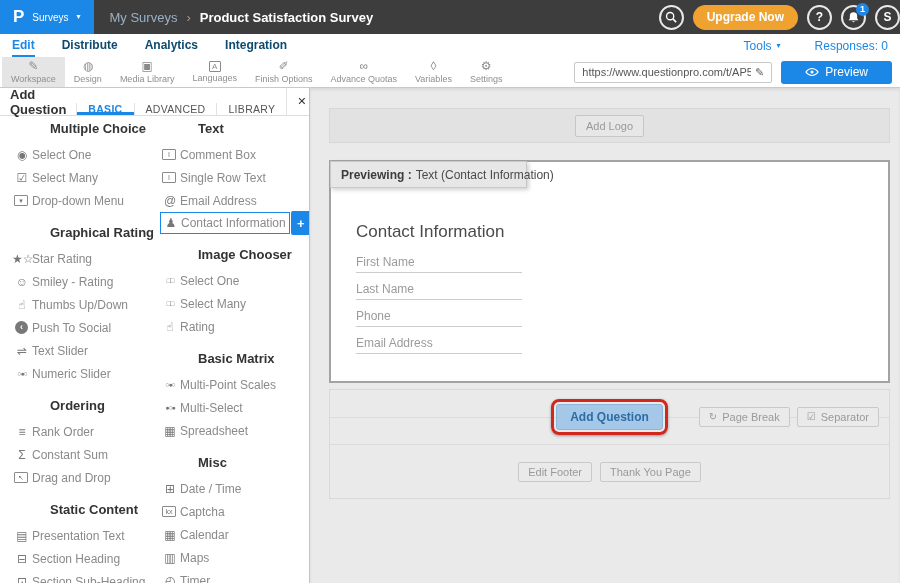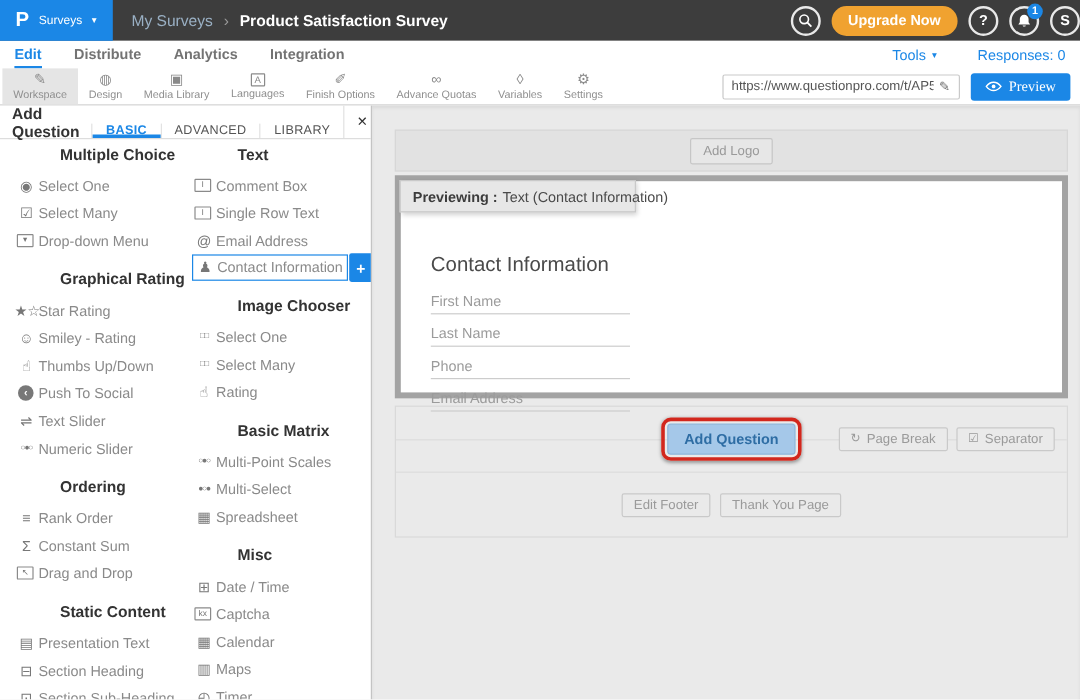--- a/index.html
+++ b/index.html
@@ -16,37 +16,37 @@
   .crumb-parent { color:#9ab0c4; cursor:pointer; }
   .crumb-sep { color:#9a9a9a; font-size:13px; }
   .crumb-current { color:#fff; font-weight:bold; }
   .top-right { margin-left:auto; display:flex; align-items:center; gap:9px; }
   .circle-btn { width:25px; height:25px; border:2px solid #e9e9e9; border-radius:50%; display:flex; align-items:center; justify-content:center; font-size:12px; font-weight:bold; color:#fff; position:relative; background:transparent; cursor:pointer; flex:none; }
   .upgrade-btn { background:#f0a230; color:#fff; font-size:12px; font-weight:bold; border:none; border-radius:13px; height:25px; padding:0 14px; cursor:pointer; font-family:inherit; }
   .badge { position:absolute; top:-4px; right:-5px; min-width:13px; height:13px; border-radius:50%; background:#1b87e6; color:#fff; font-size:9px; display:flex; align-items:center; justify-content:center; font-weight:bold; }
 
   
   .nav { height:23px; background:#fff; display:flex; align-items:stretch; padding:0 12px; }
-  .nav-item { margin-right:27px; font-size:12px; font-weight:bold; color:#737373; display:flex; align-items:center; border-bottom:2px solid transparent; cursor:pointer; }
+  .nav-item { margin-right:27px; font-size:12px; font-weight:bold; color:#0c4a6e; display:flex; align-items:center; border-bottom:2px solid transparent; cursor:pointer; }
   .nav-item.active { color:#1b87e6; border-bottom-color:#1b87e6; }
   .nav-right { margin-left:auto; display:flex; align-items:center; gap:34px; color:#1b87e6; font-size:12px; }
   .nav-right > div { display:flex; align-items:center; gap:5px; cursor:pointer; }
 
   
   .toolbar { height:31px; border-bottom:1px solid #c9c9c9; display:flex; align-items:stretch; background:#fff; padding-left:2px; }
   .tool-item { display:flex; flex-direction:column; align-items:center; justify-content:center; padding:1px 9px 2px; min-width:46px; cursor:pointer; }
   .tool-item.active { background:#e5e5e5; }
   .tool-icon { font-size:12px; color:#8a8a8a; line-height:13px; height:13px; }
   .tool-icon.boxed { border:1px solid #8a8a8a; border-radius:1px; font-size:8px; line-height:10px; height:11px; width:12px; text-align:center; margin-top:1px; }
   .tool-label { font-size:9px; color:#8f8f8f; margin-top:1px; white-space:nowrap; }
   .toolbar-right { margin-left:auto; display:flex; align-items:center; gap:9px; padding-right:8px; }
   .url-box { width:198px; height:21px; border:1px solid #c9c9c9; border-radius:2px; background:#fff; display:flex; align-items:center; padding:0 7px; cursor:text; }
   .url-text { font-size:11px; color:#555; white-space:nowrap; overflow:hidden; flex:1; }
   .url-edit { font-size:11px; color:#666; margin-left:4px; cursor:pointer; }
-  .preview-btn { height:23px; background:#1b87e6; border:none; border-radius:3px; color:#fff; font-size:12px; display:flex; align-items:center; gap:6px; padding:0 12px; cursor:pointer; font-family:Liberation Serif, serif; }
+  .preview-btn { height:23px; background:#1b87e6; border:none; border-radius:3px; color:#fff; font-size:12px; display:flex; align-items:center; gap:6px; padding:0 24px; cursor:pointer; font-family:Liberation Sans, sans-serif; }
 
   
   .main { display:flex; height:495px; }
 
   
   .panel { width:310px; background:#fff; border-right:1px solid #c4c4c4; display:flex; flex-direction:column; flex:none; }
   .panel-header { height:28px; display:flex; align-items:stretch; border-bottom:1px solid #ddd; flex:none; }
   .panel-title { font-size:13px; font-weight:bold; color:#333; display:flex; align-items:center; padding:0 10px; flex:1; }
   .panel-tab { display:flex; align-items:center; padding:0 11px; font-size:10.5px; color:#555; border-left:1px solid #e2e2e2; letter-spacing:.3px; cursor:pointer; }
   .panel-tab.active { color:#1b87e6; font-weight:bold; box-shadow:inset 0 -3px 0 #1b87e6; }
@@ -62,21 +62,21 @@
   .qt-icon.boxed { width:14px; height:11px; border:1px solid #8a8a8a; border-radius:1px; font-size:7px; line-height:9px; margin:0 4px 0 2px; }
   .qt-icon.circled { width:13px; height:13px; border-radius:50%; background:#787878; color:#fff; font-size:9px; line-height:13px; font-weight:bold; margin:0 4px 0 3px; }
   .qt-plus:empty { display:none; }
   .qt-item.selected { border:1px solid #1b87e6; position:relative; height:22px; padding-right:3px; width:fit-content; min-width:128px; }
   .qt-item.selected .qt-plus { position:absolute; right:-22px; top:-2px; width:20px; height:24px; background:#1b87e6; color:#fff; font-size:13px; font-weight:bold; display:flex; align-items:center; justify-content:center; border-radius:2px; cursor:pointer; }
 
   
   .canvas { flex:1; background:#eaeaea; padding:20px 10px 0 19px; box-shadow:inset 0 2px 3px rgba(0,0,0,.07); overflow:hidden; }
   .logo-banner { height:35px; background:#e2e2e2; border:1px solid #d7d7d7; display:flex; align-items:center; justify-content:center; }
   .add-logo-btn { border:1px solid #c6c6c6; background:#e7e7e7; color:#9a9a9a; font-size:11px; padding:4px 10px; border-radius:2px; cursor:pointer; font-family:inherit; }
-  .card { position:relative; margin-top:3px; background:#fff; border:5px solid #a3a3a3; height:186px; }
+  .card { position:relative; margin-top:17px; background:#fff; border:2px solid #a3a3a3; height:223px; }
   .preview-tab { position:absolute; top:-1px; left:-1px; width:197px; height:27px; background:#e7e7e7; border:1px solid #c9c9c9; box-shadow:2px 2px 4px rgba(0,0,0,.18); display:flex; align-items:center; padding:0 10px; font-size:12px; color:#4a4a4a; white-space:nowrap; }
   .preview-tab b { margin-right:4px; color:#3c3c3c; }
   .ci-form { padding:60px 0 0 25px; }
   .ci-title { font-size:17px; color:#4a4a4a; font-weight:normal; }
   .ci-field { width:166px; border-bottom:1px solid #ccc; padding:9px 0 3px; font-size:12px; color:#9b9b9b; cursor:text; }
   .ci-field:first-of-type { margin-top:4px; }
 
   .actions-box { margin-top:6px; border:1px solid #d9d9d9; height:110px; background:#eaeaea; }
   .actions-row { height:54px; position:relative; display:flex; align-items:center; justify-content:center; }
   .hline { position:absolute; left:0; right:0; top:50%; border-top:1px solid #dcdcdc; }

